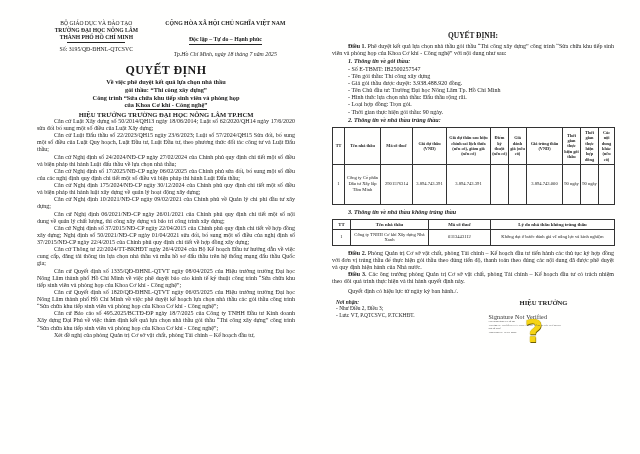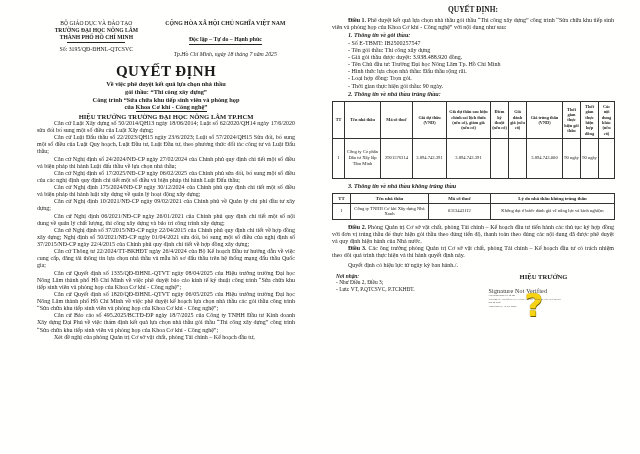--- a/index.html
+++ b/index.html
@@ -6,37 +6,37 @@
   html,body { background:#ffffff; }
   body {
     width:640px; height:454px;
     font-family:"Liberation Serif", serif;
     color:#1b1b1b;
     overflow:hidden;
   }
   .sheet { display:flex; width:640px; height:454px; background:#fffffe; }
   .page { width:320px; height:454px; overflow:hidden; position:relative; }
   .page1 { padding:20px 25px 0 37px; }
-  .page2 { padding:5px 26px 0 12px; }
+  .page2 { padding:31px 26px 0 12px; }
 
   
   .hdr { display:flex; width:100%; }
   .hdr-left { width:46%; text-align:center; }
   .hdr-right { width:54%; text-align:center; }
   .org-line { font-size:5.6px; font-weight:bold; line-height:1.25; }
   .org-line.first { font-weight:normal; }
   .org-rule { width:58px; border-bottom:0.8px solid #222; margin:1px auto 3px auto; }
   .doc-number { font-size:5.8px; margin-top:3px; }
   .motto1 { font-size:5.8px; font-weight:bold; line-height:1.25; }
   .motto2 { font-size:5.8px; font-weight:bold; display:inline-block; border-bottom:0.8px solid #222; padding-bottom:0.5px; line-height:1.25; }
   .place-date { font-size:5.8px; font-style:italic; margin-top:6px; }
 
   
   .titleblock { text-align:center; margin-top:6px; }
-  .title-main { font-size:15px; font-weight:bold; letter-spacing:0.4px; }
+  .title-main { font-size:12px; font-weight:bold; letter-spacing:0.4px; }
   .title-sub { font-size:6.3px; font-weight:bold; line-height:1.22; }
   .u { border-bottom:0.8px solid #222; padding-bottom:0.5px; }
   .title-authority { font-size:6.6px; font-weight:bold; margin-top:2px; }
 
   
   .recital, .para {
     font-size:6px; line-height:1.19; text-align:justify; text-indent:17px;
   }
   .page2 .para { text-indent:16px; }
   .lead { font-weight:bold; }

